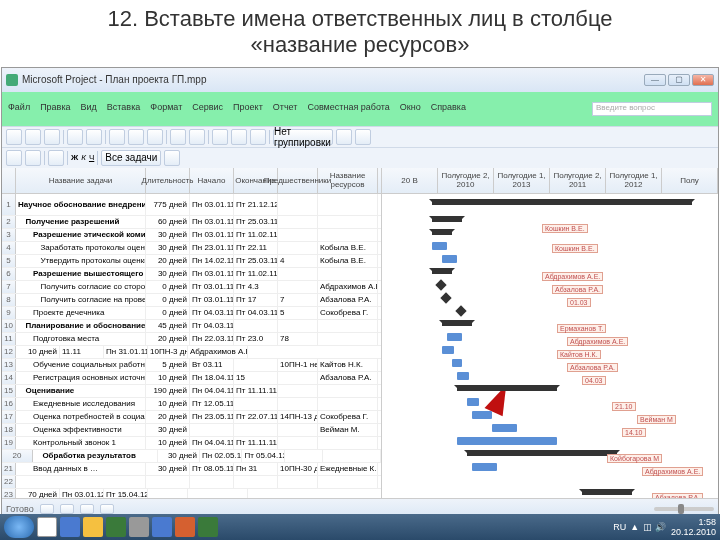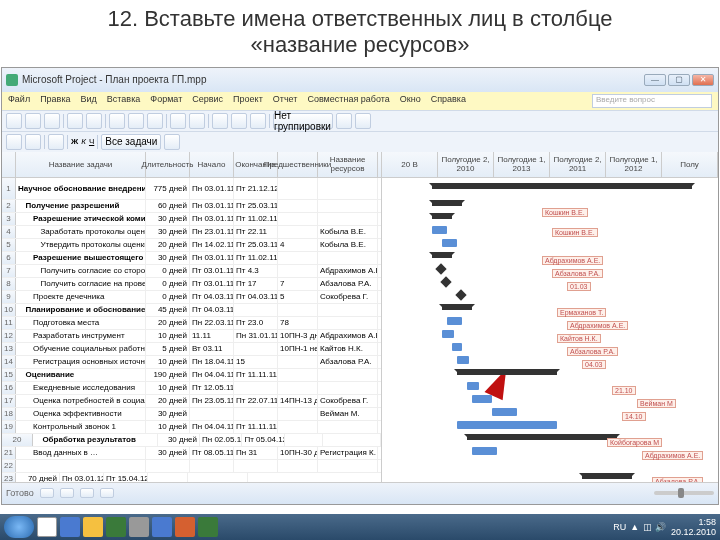--- a/index.html
+++ b/index.html
@@ -5,21 +5,21 @@
 *{margin:0;padding:0;box-sizing:border-box;font-family:'Segoe UI',Tahoma,sans-serif;font-size:9px}
 body{width:720px;height:540px;background:#fff;overflow:hidden}
 .slide-title{text-align:center;font-size:22px;color:#333;padding:6px 60px 8px;line-height:1.2}
 .app-window{border:1px solid #999;margin:0 1px}
 .titlebar{display:flex;background:linear-gradient(#eef3fa,#d9e6f5);height:24px;align-items:center;padding:0 4px}
 .titlebar .icon{width:12px;height:12px;background:#4a7;border-radius:2px;margin-right:4px}
 .titlebar .title{flex:1;font-size:10px;color:#333}
 .wincontrols{display:flex;gap:2px}
 .wincontrols span{width:22px;height:12px;background:linear-gradient(#e8f0fa,#cfe0f3);border:1px solid #9ab;border-radius:2px;display:flex;align-items:center;justify-content:center;font-size:8px;color:#456}
 .wincontrols .close{background:linear-gradient(#f5b5a5,#e07050);color:#fff}
-.menubar{display:flex;gap:10px;padding:2px 6px;background:#fef9c3;font-size:10px;color:#333}
+.menubar{display:flex;gap:10px;padding:10px 6px;background:#86efac;font-size:10px;color:#333}
 .toolbar{display:flex;gap:3px;padding:2px 4px;background:#eef3fa;border-top:1px solid #d0dae8;align-items:center}
 .tbtn{width:16px;height:16px;background:linear-gradient(#fff,#e4edf7);border:1px solid #c0cde0;border-radius:2px}
 .tbtn.wide{width:60px;font-size:10px;display:flex;align-items:center;justify-content:center}
 .tsep{width:1px;height:14px;background:#c0cde0}
 .searchbox{margin-left:auto;width:120px;height:14px;border:1px solid #c0cde0;background:#fff;font-size:8px;padding:0 3px;color:#aaa}
 .content{display:flex;height:330px;background:#fff}
 .grid{flex:0 0 380px;border-right:1px solid #ccc;overflow:hidden}
 .grid-head{display:flex;background:linear-gradient(#f5f8fc,#e4edf7);border-bottom:1px solid #ccc;height:26px}
 .gh{border-right:1px solid #ccc;font-size:8px;color:#444;padding:2px 2px;display:flex;align-items:center;justify-content:center;text-align:center}
 .grid-body{overflow:hidden}
@@ -229,21 +229,20 @@
             <div class="gc num" style="width:14px">11</div>
             <div class="gc name " style="width:130px"><span class="ind">&nbsp;&nbsp;&nbsp;&nbsp;&nbsp;&nbsp;</span>Подготовка места</div>
             <div class="gc" style="width:44px;justify-content:flex-end">20 дней</div>
             <div class="gc" style="width:44px">Пн 22.03.11</div>
             <div class="gc" style="width:44px">Пт 23.0</div>
             <div class="gc" style="width:40px">78</div>
             <div class="gc" style="width:60px"></div>
           </div>
           <div class="grow">
             <div class="gc num" style="width:14px">12</div>
-            <div class="gc name " style="width:130px"><span class="ind">&nbsp;&nbsp;&nbsp;&nbsp;&nbsp;&nbsp;</span>Разработать инструмент</div>
             <div class="gc" style="width:44px;justify-content:flex-end">10 дней</div>
             <div class="gc" style="width:44px">11.11</div>
             <div class="gc" style="width:44px">Пн 31.01.11</div>
             <div class="gc" style="width:40px">10ПН-3 дня</div>
             <div class="gc" style="width:60px">Абдрахимов А.Е.</div>
           </div>
           <div class="grow">
             <div class="gc num" style="width:14px">13</div>
             <div class="gc name " style="width:130px"><span class="ind">&nbsp;&nbsp;&nbsp;&nbsp;&nbsp;&nbsp;</span>Обучение социальных работников в регионах</div>
             <div class="gc" style="width:44px;justify-content:flex-end">5 дней</div>
@@ -315,21 +314,21 @@
             <div class="gc" style="width:40px"></div>
             <div class="gc" style="width:60px"></div>
           </div>
           <div class="grow">
             <div class="gc num" style="width:14px">21</div>
             <div class="gc name " style="width:130px"><span class="ind">&nbsp;&nbsp;&nbsp;&nbsp;&nbsp;&nbsp;</span>Ввод данных в …</div>
             <div class="gc" style="width:44px;justify-content:flex-end">30 дней</div>
             <div class="gc" style="width:44px">Пт 08.05.11</div>
             <div class="gc" style="width:44px">Пн 31</div>
             <div class="gc" style="width:40px">10ПН-30 дня</div>
-            <div class="gc" style="width:60px">Регистрация К.</div>
+            <div class="gc" style="width:60px">Ежедневные К.</div>
           </div>
           <div class="grow">
             <div class="gc num" style="width:14px">22</div>
             <div class="gc name " style="width:130px">
               <span class="ind">&nbsp;&nbsp;&nbsp;&nbsp;&nbsp;&nbsp;</span>
             </div>
             <div class="gc" style="width:44px;justify-content:flex-end"></div>
             <div class="gc" style="width:44px"></div>
             <div class="gc" style="width:44px"></div>
             <div class="gc" style="width:40px"></div>

